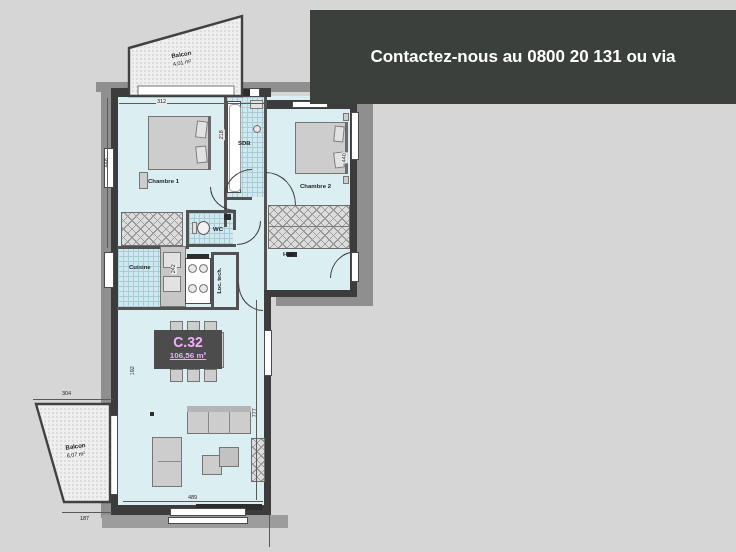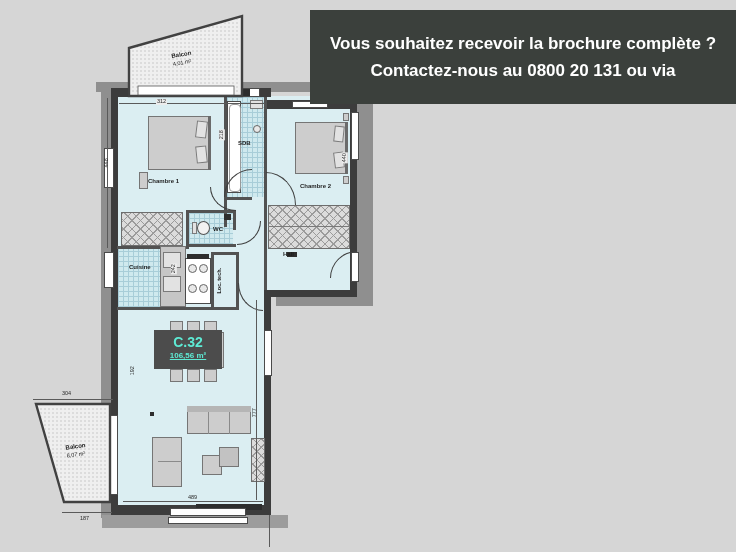--- a/index.html
+++ b/index.html
@@ -25,21 +25,21 @@
   .lab{position:absolute;font-size:6px;font-weight:bold;color:#1d1d1d;white-space:nowrap;line-height:1;}
   .dim{position:absolute;font-size:5.5px;color:#2a2a2a;white-space:nowrap;line-height:1;}
   .tag{background:#ececec;padding:0 1px;}
   .vrot{transform:rotate(-90deg);transform-origin:center;}
   .dimline{position:absolute;background:#5a5a5a;}
   .arc{position:absolute;border:1px solid #3f3f3f;box-sizing:border-box;background:transparent;}
   .arc-tl{border-radius:100% 0 0 0;border-right:none;border-bottom:none;}
   .arc-tr{border-radius:0 100% 0 0;border-left:none;border-bottom:none;}
   .arc-br{border-radius:0 0 100% 0;border-left:none;border-top:none;}
   .arc-bl{border-radius:0 0 0 100%;border-right:none;border-top:none;}
-  .badge{position:absolute;background:#4c4c4c;color:#5eead4;text-align:center;}
+  .badge{position:absolute;background:#4c4c4c;color:#f0abfc;text-align:center;}
   .badge .code{font-size:14px;font-weight:bold;line-height:1.2;margin-top:4px;}
   .badge .area{font-size:8px;font-weight:bold;line-height:1.2;text-decoration:underline;}
   .banner{position:absolute;left:310px;top:10px;width:426px;height:94px;background:#3b403c;
           color:#ffffff;text-align:center;font-weight:bold;font-size:17px;
           display:flex;flex-direction:column;justify-content:center;gap:7px;z-index:60;}
   .circ{position:absolute;border:1px solid #666;border-radius:50%;background:#e8e8e8;box-sizing:border-box;}
   svg{position:absolute;}
 </style>
 </head>
 <body>
@@ -210,17 +210,16 @@
     <svg style="left:28px;top:392px;z-index:30;" width="88" height="124" viewBox="0 0 88 124">
       <polygon points="8,12 82,12 82,110 36,110" fill="#efefef" stroke="#414141" stroke-width="2.4"></polygon>
       <polygon points="10,14 80,14 80,108 37,108" fill="url(#dots)"></polygon>
       <text x="38" y="56" font-size="6" font-weight="bold" fill="#222" transform="rotate(-8 50 58)">Balcon</text>
       <text x="38" y="64" font-size="5.5" fill="#222" transform="rotate(-8 50 58)">8,07 m²</text>
     </svg>
 
   </div>
 
   <div class="banner">
-    <div>Vous souhaitez recevoir la brochure complète ?</div>
     <div>Contactez-nous au 0800 20 131 ou via</div>
   </div>
 
 </div>
 
 </body></html>

